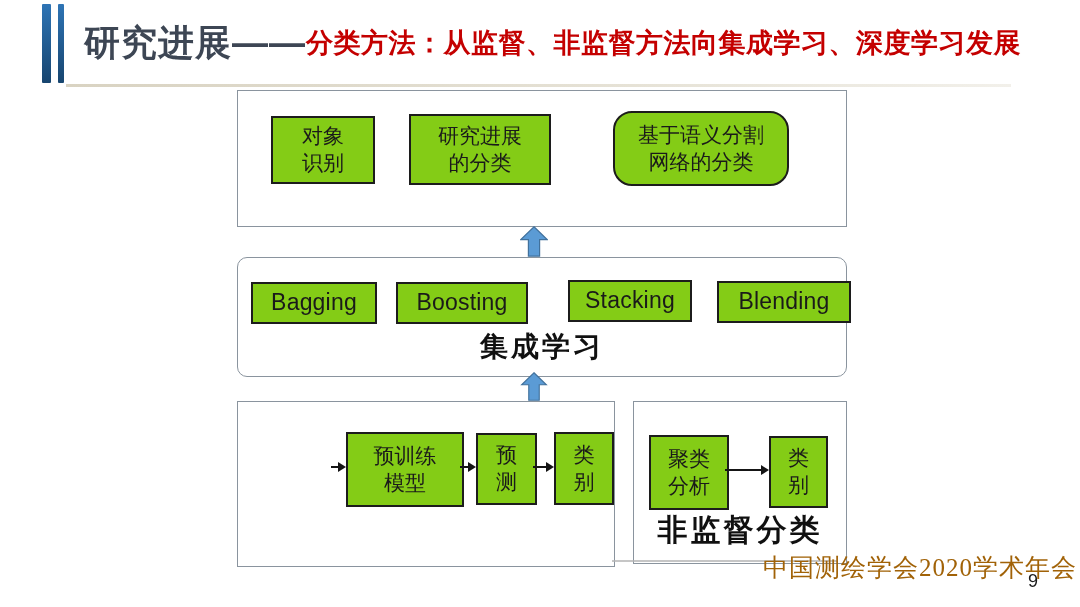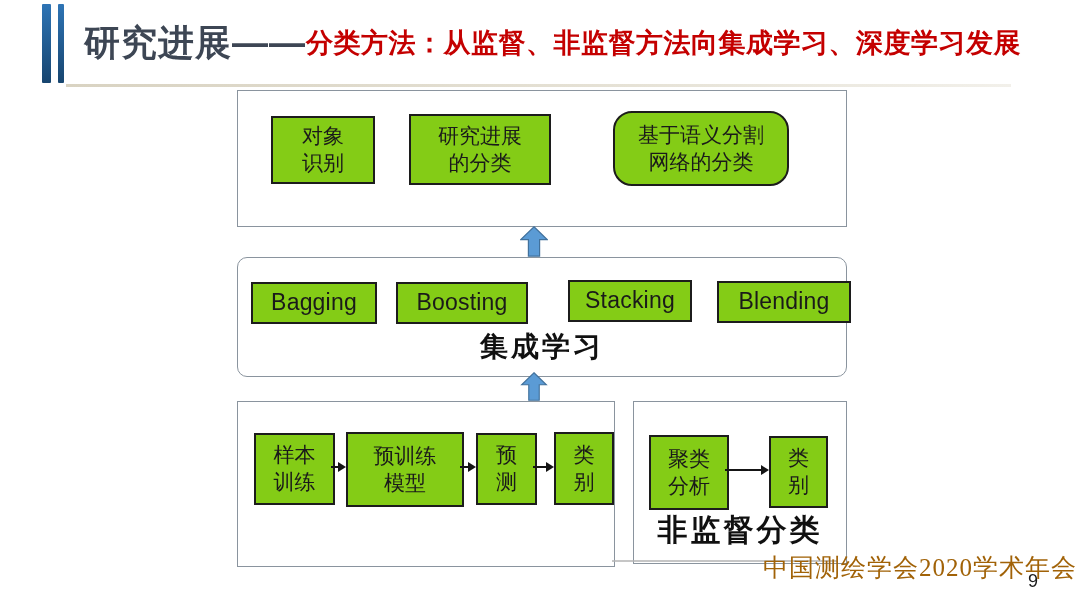--- a/index.html
+++ b/index.html
@@ -96,22 +96,20 @@
     <div class="item-box en" style="left:310px; top:22px; width:120px; height:38px;margin-left:20px;">Stacking</div>
     <div class="item-box en" style="left:463px; top:23px; width:130px; height:38px;margin-left:16px;">Blending</div>
     <div class="group-label" style="bottom:10px;">集成学习</div>
   </div>
 
   <svg class="up-arrow" style="left:520px; top:372px; height:29px;" viewBox="0 0 28 31">
     <polygon points="14,0.8 27.2,13.6 19.6,13.6 19.6,30.2 8.4,30.2 8.4,13.6 0.8,13.6" fill="#5b9bd5" stroke="#41719c" stroke-width="1.2"></polygon>
   </svg>
 
   <div class="group-box" style="left:237px; top:401px; width:376px; height:164px;">
-    <div class="item-box" style="left:16px; top:31px; width:77px; height:68px;">样本
-训练</div>
     <span class="rarrow" style="left:93px; top:59px; width:15px;">
       <span class="line"></span>
         <span class="head"></span>
     </span>
     <div class="item-box" style="left:108px; top:30px; width:114px; height:71px;">预训练
 模型</div>
     <span class="rarrow" style="left:222px; top:59px; width:16px;">
       <span class="line"></span>
         <span class="head"></span>
     </span>

